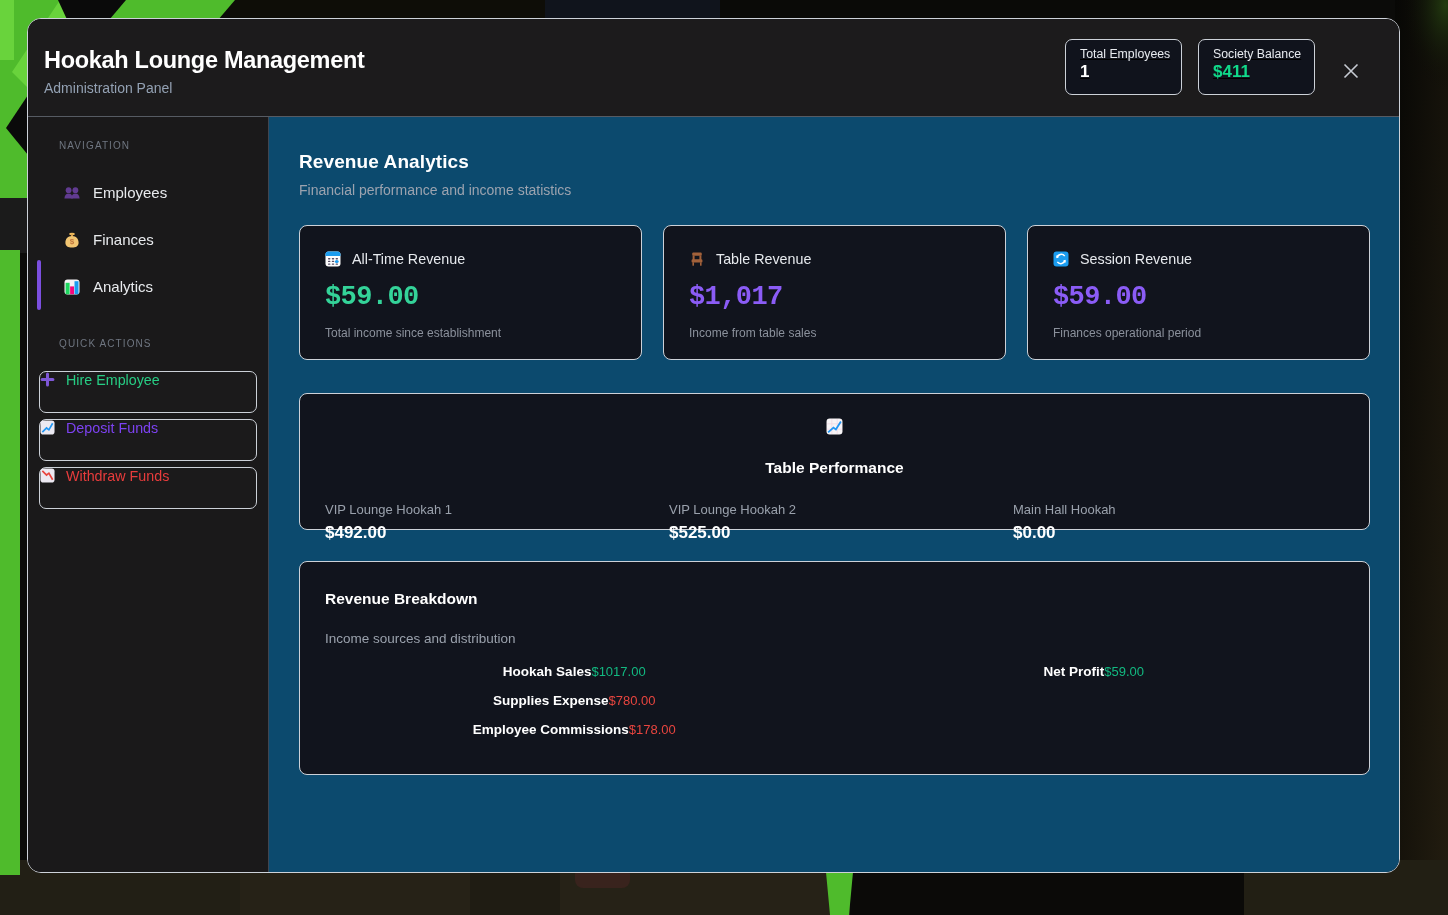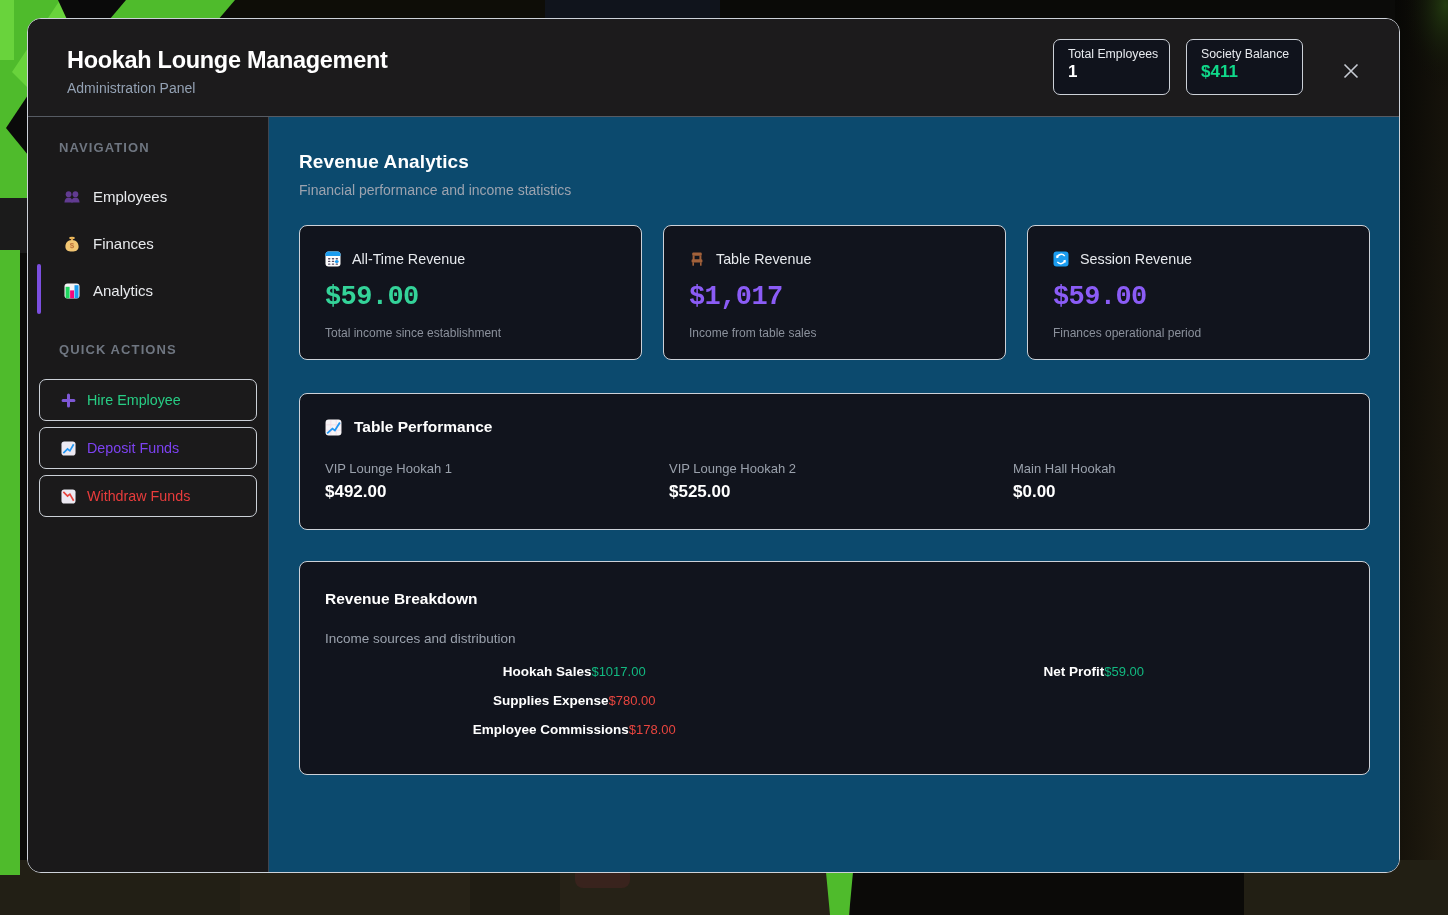--- a/index.html
+++ b/index.html
@@ -6,62 +6,62 @@
   html,body { width:1448px; height:915px; overflow:hidden; background:#000; font-family:"Liberation Sans", sans-serif; }
   #stage { position:relative; width:1448px; height:915px; background:#050505; }
   #bg { position:absolute; inset:0; }
   
   #panel { position:absolute; left:27px; top:18px; width:1373px; height:855px;
            border:1px solid #cdd2d9; border-radius:14px; overflow:hidden;
            background:#1a191a; display:flex; flex-direction:column; }
   
   #hdr { height:98px; flex:0 0 98px; background:#1c1b1c; border-bottom:1px solid #565b63;
          display:flex; align-items:center; position:relative; }
-  #hdr .titles { padding-left:39px; margin-top:7px; }
+  #hdr .titles { padding-left:16px; margin-top:7px; }
   #hdr h1 { font-size:23.5px; font-weight:bold; color:#fff; letter-spacing:-0.3px; }
   #hdr .sub { font-size:14px; color:#93a1b3; margin-top:6px; }
-  .hstats { position:absolute; right:96px; top:20px; display:flex; gap:16px; }
+  .hstats { position:absolute; right:84px; top:20px; display:flex; gap:16px;text-decoration:underline; }
   .hbox { width:117px; height:56px; background:#10131c; border:1px solid #ccd1d8; border-radius:7px;
           padding:7px 14px 0 14px; }
   .hbox .lbl { font-size:12.3px; color:#e7eaee; white-space:nowrap; }
   .hbox .val { font-size:17px; font-weight:bold; color:#fff; margin-top:1px; }
   .hbox .val.green { color:#10d98a; }
   #closex { position:absolute; right:40px; top:44px; width:16px; height:16px; }
   
   #body { flex:1; display:flex; min-height:0; }
   #side { width:241px; flex:0 0 241px; background:#1a191a; border-right:1px solid #40454f; padding-top:23px; }
-  .sechead { font-size:13px; font-weight:bold; letter-spacing:1.1px; color:#6f7681; margin:0 0 0 31px; }
+  .sechead { font-size:10px; font-weight:normal; letter-spacing:1.1px; color:#6f7681; margin:0 0 0 31px; }
   .nav { margin-top:18px; }
   .navitem { position:relative; height:47px; display:flex; align-items:center; padding-left:36px; }
   .navitem .ic { width:16px; height:16px; margin-right:13px; }
   .navitem .txt { font-size:15px; color:#e8eaed; }
   .navitem.active::before { content:""; position:absolute; left:9px; top:-3px; width:4px; height:50px; background:#7c4fe0; border-radius:2px; }
   .qa { margin-top:22px; }
   .qabtn { width:218px; height:42px; margin:0 9px 6px 11px; border:1px solid #ccd1d8; border-radius:7px;
-           background:#1b1a1b; display:flex; align-items:center; padding-left:21px; }
+           background:#1b1a1b; display:flex; }
   .qabtn .ic { width:15px; height:15px; margin-right:11px; }
   .qabtn .txt { font-size:14.3px; }
   .green2 { color:#27cd84; }
   .purple2 { color:#7d42f2; }
   .red2 { color:#e83c3c; }
   
   #content { flex:1; background:#0c4a6e; padding:34px 30px 0 30px; }
   #content h2 { font-size:19px; font-weight:bold; color:#fff; letter-spacing:0.1px; }
   #content .csub { font-size:14px; color:#9ca3af; margin-top:9px; }
   .cards { display:flex; gap:21px; margin-top:27px; }
   .scard { width:343px; height:135px; background:#11141d; border:1px solid #ccd1d8; border-radius:8px; padding:25px; }
   .scard .row { display:flex; align-items:center; gap:11px; }
   .scard .row .lbl { font-size:14.3px; color:#e7eaee; }
   .scard .ic { width:16px; height:16px; }
   .scard .val { font-family:"Liberation Mono", monospace; font-size:27px; font-weight:bold; margin-top:15px; letter-spacing:-0.6px; }
   .vgreen { color:#34d399; }
   .vpurple { color:#8b5cf6; }
   .scard .foot { font-size:12px; color:#8b919c; margin-top:14px; }
   .bigcard { margin-top:33px; background:#11141d; border:1px solid #ccd1d8; border-radius:8px; padding:24px 25px; height:137px; }
-  .bigcard .hdr2 { display:flex; align-items:center; gap:12px; }
+  .bigcard .hdr2 { display:flex; align-items:center; gap:24px;flex-direction:column; }
   .bigcard .hdr2 .t { font-size:15.5px; font-weight:bold; color:#fff; }
   .tpgrid { display:grid; grid-template-columns:1fr 1fr 1fr; gap:0 13px; margin-top:25px; }
   .tpcell .l { font-size:13px; color:#9aa1ac; }
   .tpcell .v { font-size:17px; font-weight:bold; color:#fff; margin-top:6px; }
   .rbcard { margin-top:31px; background:#11141d; border:1px solid #ccd1d8; border-radius:8px; padding:28px 26px 0 25px; height:214px; }
   .rbcard .t { font-size:15.5px; font-weight:bold; color:#fff; }
   .rbcard .s { font-size:13.5px; color:#9aa1ac; margin-top:23px; }
   .rbgrid { display:grid; grid-template-columns:1fr 1fr; gap:0 21px; margin-top:11px; }
   .rbrow { display:flex; justify-content:center; align-items:center; height:29px; }
   .rbrow .n { font-size:13.5px; font-weight:bold; color:#fff; }

